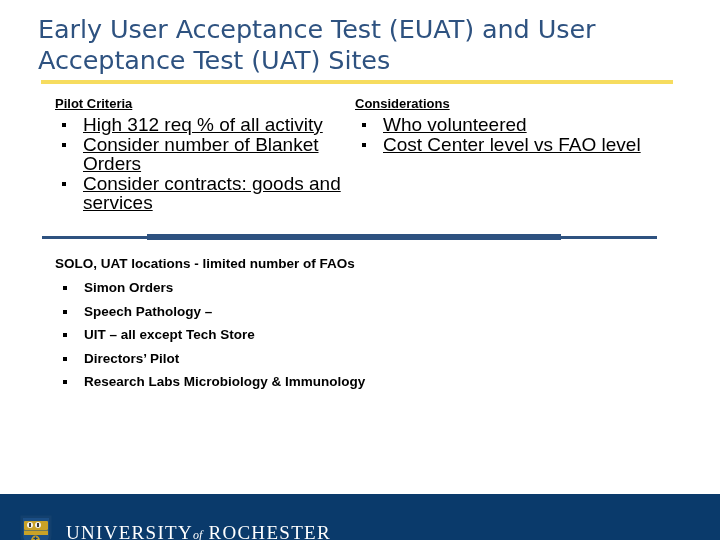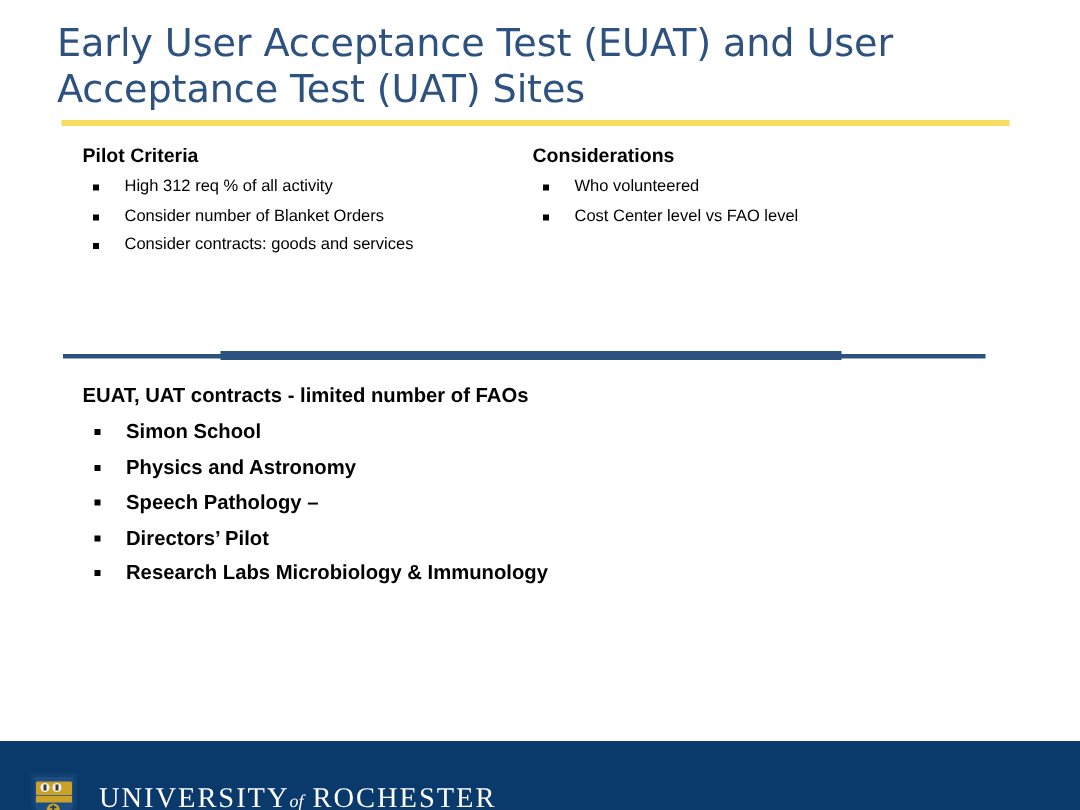--- a/index.html
+++ b/index.html
@@ -51,41 +51,42 @@
   #columns {
     position: absolute;
     left: 0;
     top: 96px;
     width: 720px;
     height: 130px;
   }
   .column {
     position: absolute;
     top: 0;
+    text-decoration: underline;
   }
   #col-left  { left: 55px;  width: 300px; }
   #col-right { left: 355px; width: 320px; }
 
   .col-heading {
     font-family: "Liberation Sans", sans-serif;
     font-size: 13px;
     font-weight: bold;
     color: #000000;
     margin: 0 0 3px 0;
     line-height: 16px;
   }
   ul.bullets {
     list-style: none;
     margin: 0;
     padding: 0;
   }
   ul.bullets > li {
     position: relative;
     padding-left: 28px;
-    font-size: 11px;
+    font-size: 19px;
     line-height: 19.5px;
     color: #000000;
     margin: 0;
   }
   ul.bullets > li::before {
     content: "";
     position: absolute;
     left: 7px;
     top: 8px;
     width: 4px;
@@ -199,25 +200,25 @@
         <li>Cost Center level vs FAO level</li>
       </ul>
     </div>
 
   </div>
 
   <div id="divider-thin"></div>
   <div id="divider-thick"></div>
 
   <div id="lower-block">
-    <div id="lower-heading">EUAT, UAT contracts -  limited number of FAOs</div>
+    <div id="lower-heading">SOLO, UAT locations -  limited number of FAOs</div>
     <ul class="bullets bullets-bold">
-      <li>Simon School</li>
-      <li>Physics and Astronomy</li>
+      <li>Simon Orders</li>
       <li>Speech Pathology –</li>
+      <li>UIT – all except Tech Store</li>
       <li>Directors’ Pilot</li>
       <li>Research Labs Microbiology &amp; Immunology</li>
     </ul>
   </div>
 
   <div id="footer">
     <div id="logo-lockup">
       <svg id="crest" viewBox="0 0 34 38">
         <path d="M1 1 H33 V22 C33 30 24 35 17 37 C10 35 1 30 1 22 Z" fill="#13406e" stroke="#0a3a6b" stroke-width="1"></path>
         <path d="M4 4 H30 V21 C30 28 22.5 32.5 17 34.2 C11.5 32.5 4 28 4 21 Z" fill="#1b4e85"></path>

